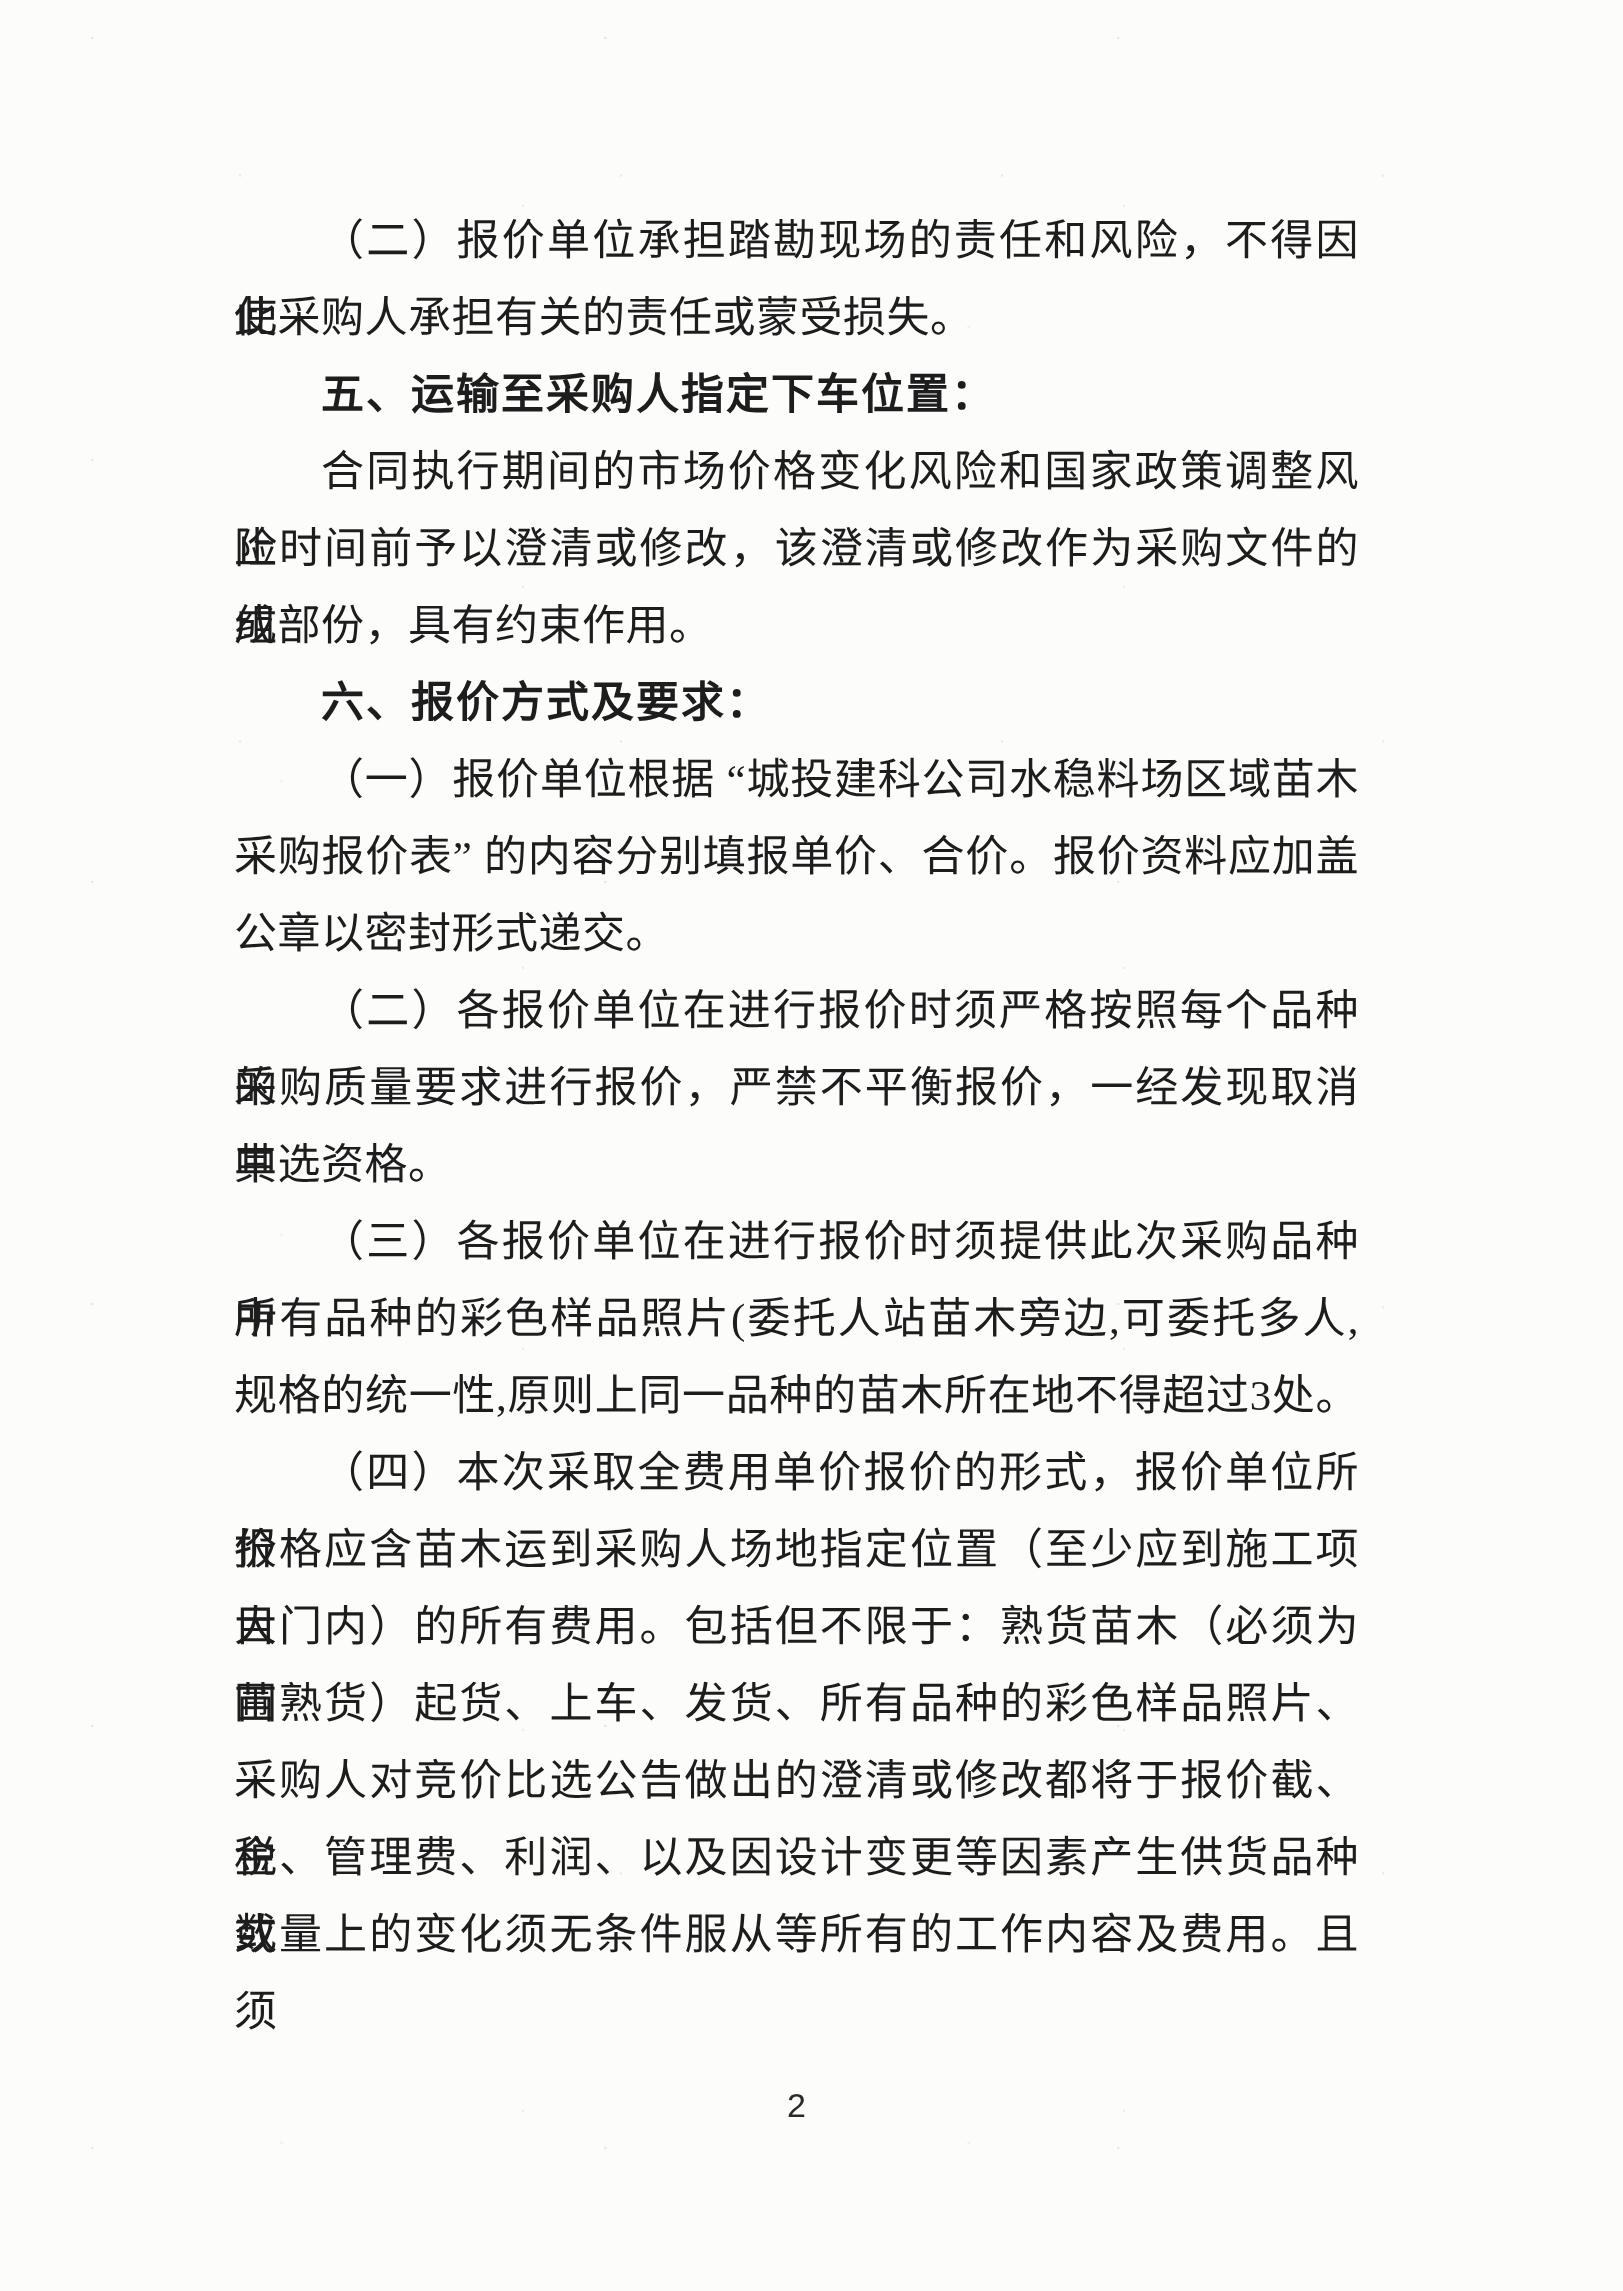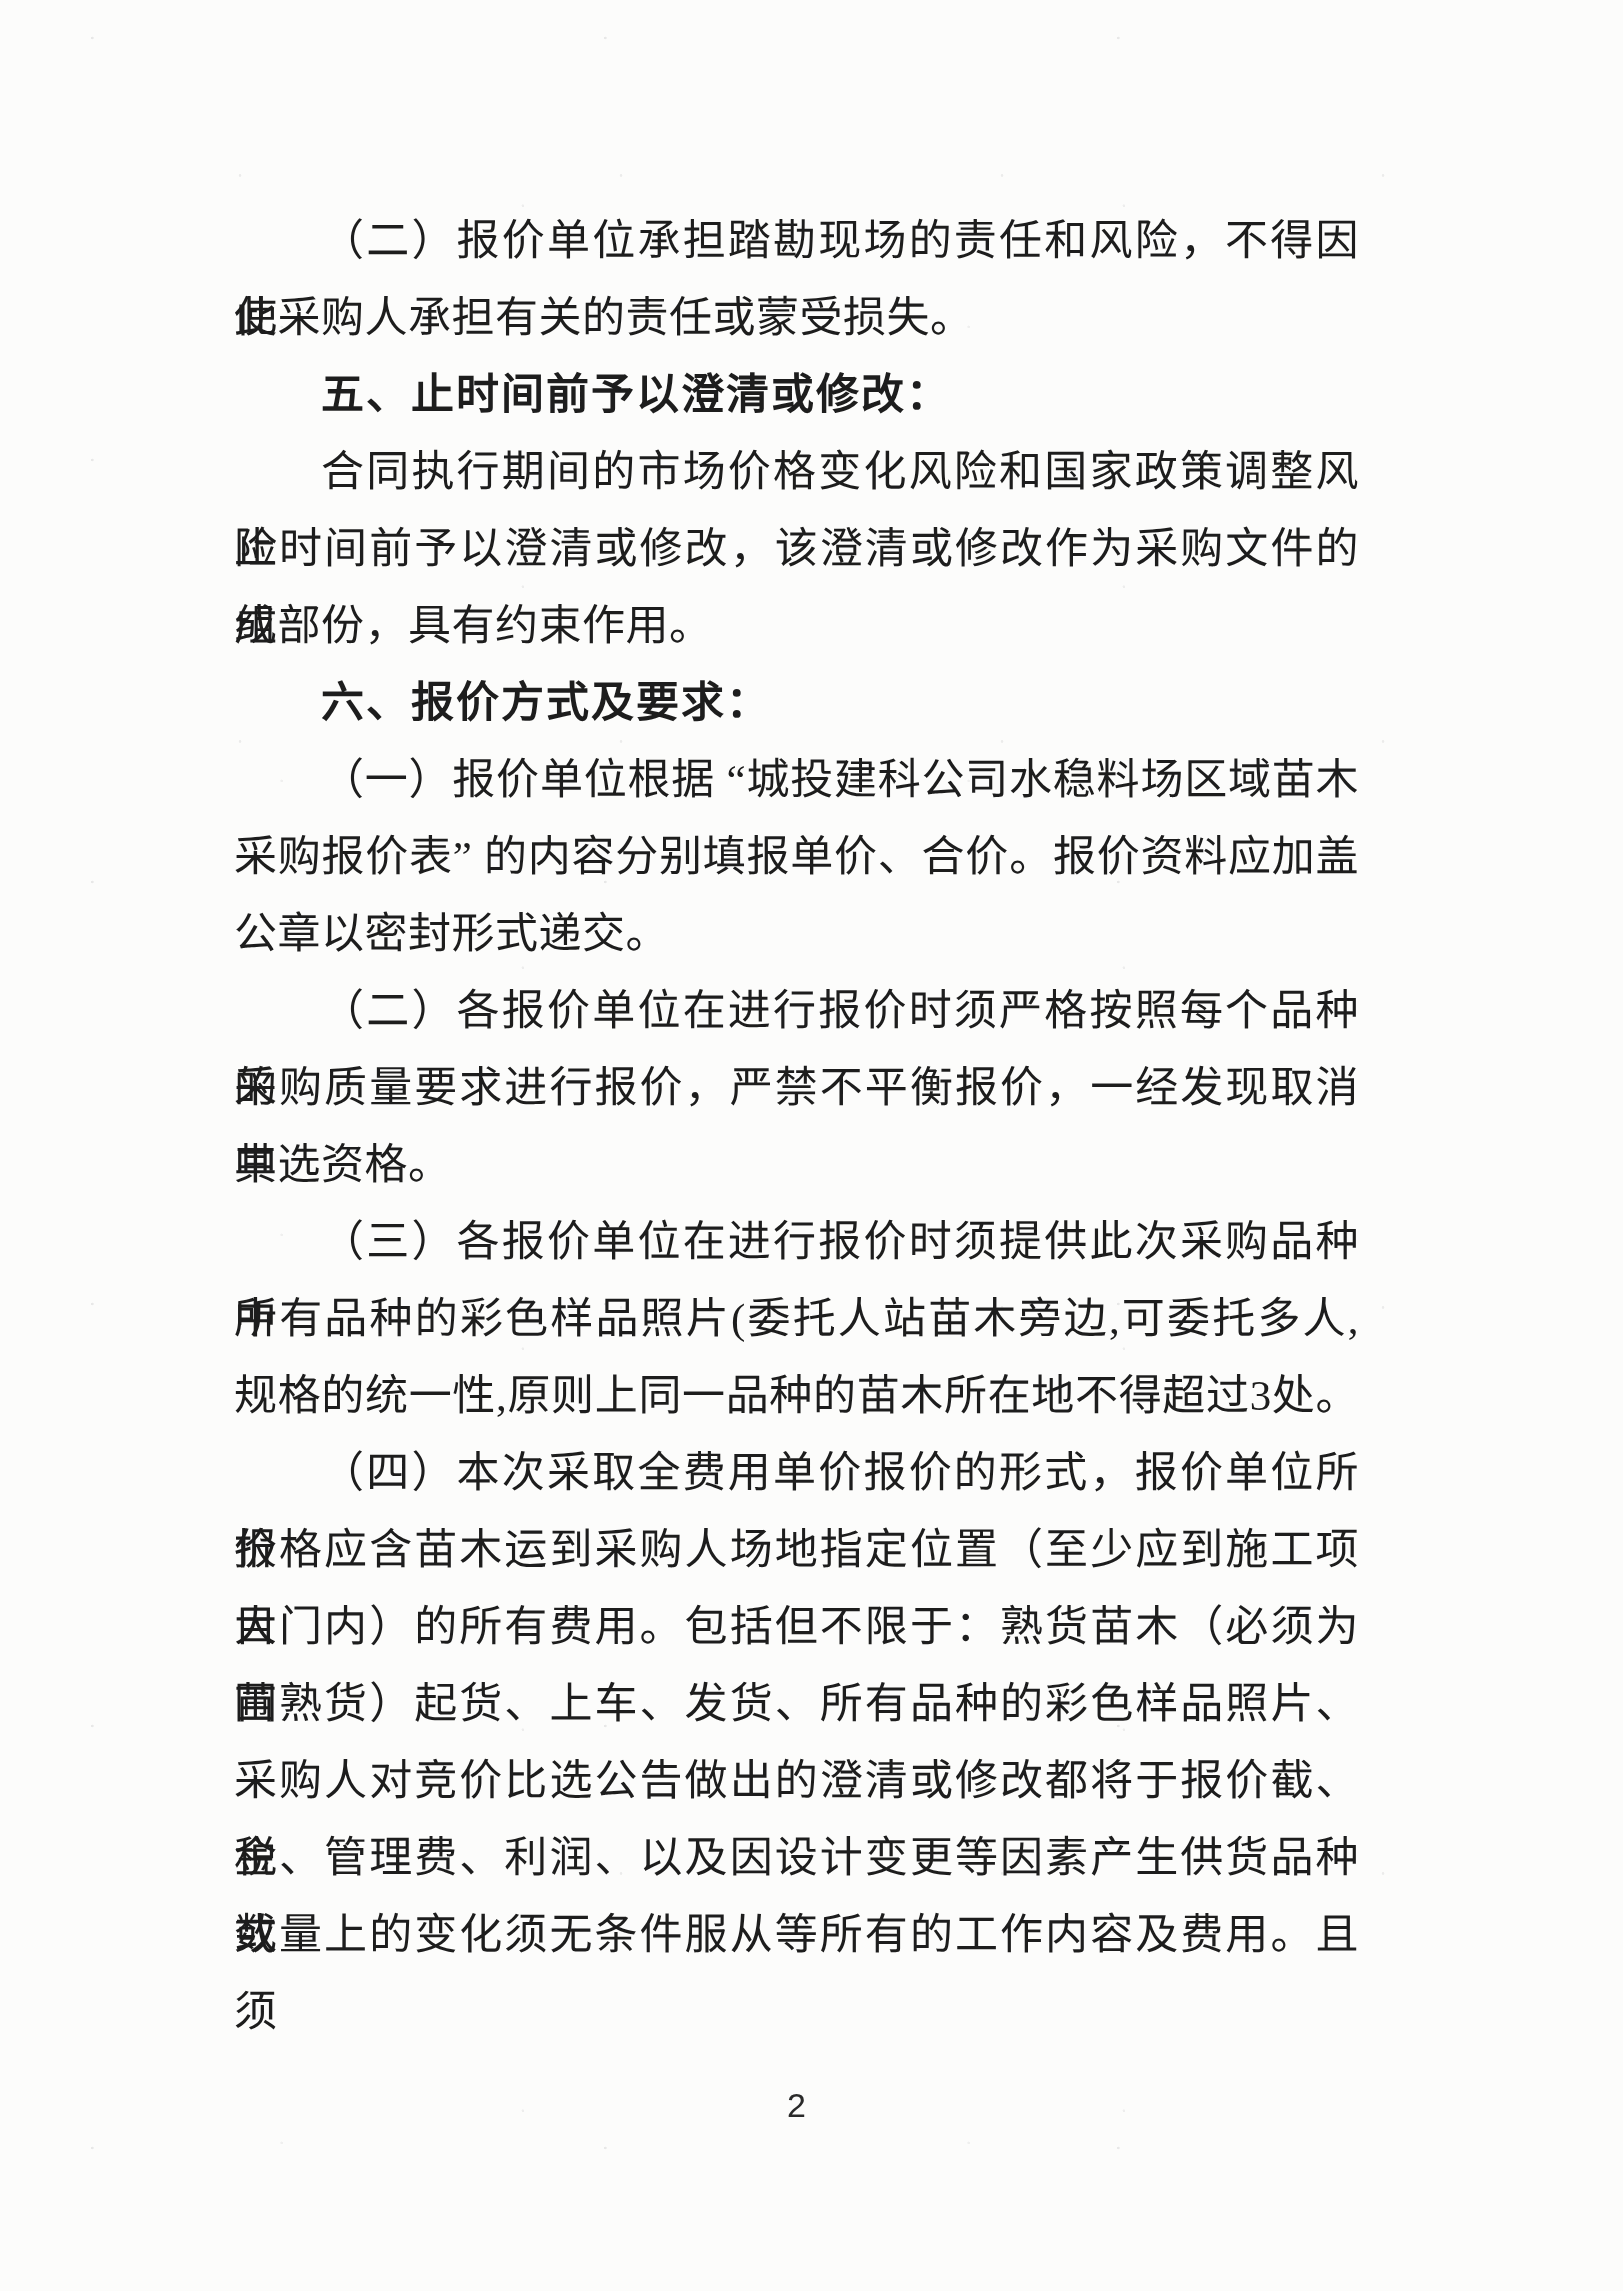--- a/index.html
+++ b/index.html
@@ -68,21 +68,21 @@
     color: #2a2a2a;
   }
 </style>
 </head>
 <body>
 
 <div class="page">
   <div class="text-block">
       <div class="line para-start stretch">（二）报价单位承担踏勘现场的责任和风险，不得因此</div>
       <div class="line">使采购人承担有关的责任或蒙受损失。</div>
-      <div class="line para-start heading">五、止时间前予以澄清或修改：</div>
+      <div class="line para-start heading">五、运输至采购人指定下车位置：</div>
       <div class="line para-start stretch">合同执行期间的市场价格变化风险和国家政策调整风险</div>
       <div class="line stretch">止时间前予以澄清或修改，该澄清或修改作为采购文件的组</div>
       <div class="line">成部份，具有约束作用。</div>
       <div class="line para-start heading">六、报价方式及要求：</div>
       <div class="line para-start stretch">（一）报价单位根据 “城投建科公司水稳料场区域苗木</div>
       <div class="line stretch">采购报价表” 的内容分别填报单价、合价。报价资料应加盖</div>
       <div class="line">公章以密封形式递交。</div>
       <div class="line para-start stretch">（二）各报价单位在进行报价时须严格按照每个品种的</div>
       <div class="line stretch">采购质量要求进行报价，严禁不平衡报价，一经发现取消其</div>
       <div class="line">中选资格。</div>

